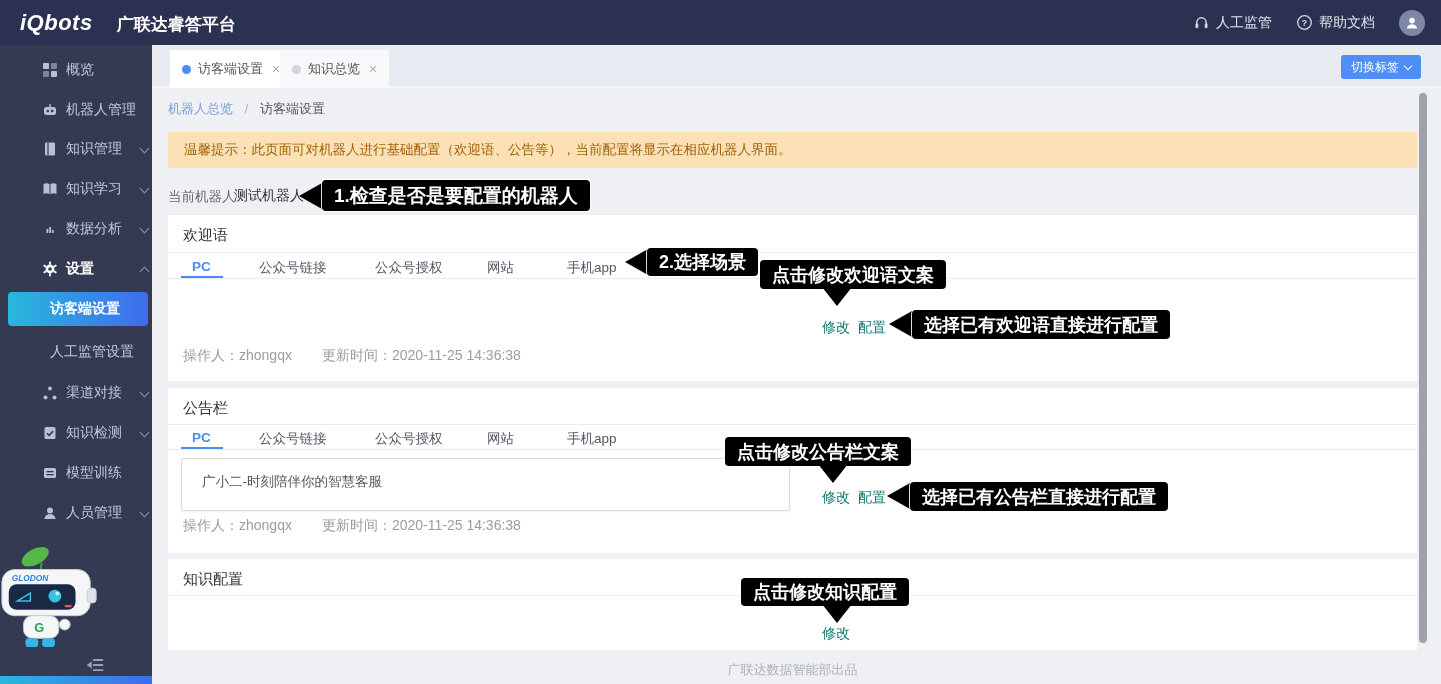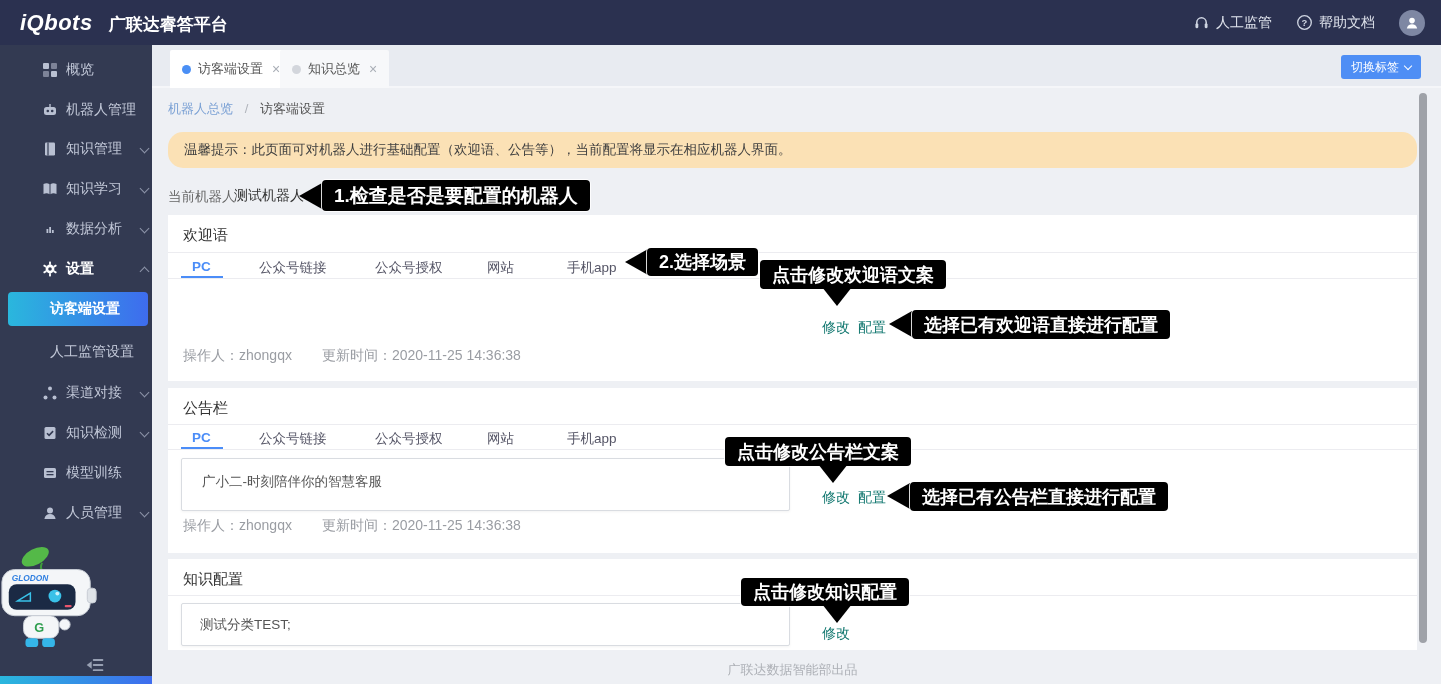--- a/index.html
+++ b/index.html
@@ -8,21 +8,21 @@
     position:relative; overflow:hidden;
     font-family:"Liberation Sans","DejaVu Sans",sans-serif;
     background:#eef0f4; font-size:14px; color:#555;
   }
 
   
   .topbar { position:absolute; left:0; top:0; width:1441px; height:45px;
     background:#2b3150; display:flex; align-items:center; z-index:30; }
   .logo-wrap { display:flex; align-items:baseline; margin-left:20px; }
   .logo-iqbots { color:#fff; font-size:22px; font-weight:800; font-style:italic; letter-spacing:.5px; }
-  .logo-cn { color:#fff; font-size:17px; font-weight:700; margin-left:16px; }
+  .logo-cn { color:#fff; font-size:17px; font-weight:700; margin-left:24px; }
   .topbar-right { margin-left:auto; display:flex; align-items:center; gap:24px; margin-right:16px; }
   .top-item { display:flex; align-items:center; gap:6px; color:#dfe3ec; font-size:14px; cursor:pointer; }
   .top-item svg { fill:#cfd5e2; stroke:#cfd5e2; }
   .avatar { width:26px; height:26px; border-radius:50%; background:#7e87a3; display:flex; align-items:center; justify-content:center; }
 
   
   .sidebar { position:absolute; left:0; top:45px; width:152px; height:639px; background:#333a52; z-index:20; }
   .menu-item { position:absolute; left:16px; width:152px; height:24px; display:flex; align-items:center; color:#c2c8d8; font-size:14px; cursor:pointer; }
   .menu-item .mi-icon { position:absolute; left:26px; width:16px; height:16px; }
   .menu-item .mi-icon svg { fill:#b9c0d2; }
@@ -55,21 +55,21 @@
   .switch-btn .chev2 { width:6px; height:6px; border-right:1.5px solid #fff; border-bottom:1.5px solid #fff;
     transform:rotate(45deg); margin-top:-3px; }
 
   
   .breadcrumb { position:absolute; left:168px; top:100px; font-size:13px; z-index:1; }
   .breadcrumb .bc-link { color:#7aa0d4; cursor:pointer; }
   .breadcrumb .bc-sep { color:#b0b4bb; margin:0 8px; }
   .breadcrumb .bc-cur { color:#555; }
 
   .tip-banner { position:absolute; left:168px; top:132px; width:1249px; height:36px; background:#fbe1b5;
-    border-radius:15px; display:flex; align-items:center; padding-left:16px; font-size:13.5px; color:#404040; }
+    border-radius:2px; display:flex; align-items:center; padding-left:16px; font-size:13.5px; color:#a16207; }
 
   .robot-row-label { position:absolute; left:168px; top:188px; font-size:13.5px; color:#666; }
   .robot-row-name  { position:absolute; left:234px; top:187px; font-size:14px; color:#333; }
 
   .card { position:absolute; left:168px; width:1249px; background:#fff; }
   .card-title { position:absolute; left:15px; top:11px; font-size:15px; color:#333; }
   .card-divider { position:absolute; left:0; width:1249px; height:0; border-top:1px solid #ececf0; }
 
   .scene-tab { position:absolute; font-size:13.5px; color:#556; cursor:pointer; white-space:nowrap; }
   .scene-tab.active { color:#4b8df8; font-weight:600; }
@@ -369,23 +369,20 @@
     <span class="gap"></span>
     <span>更新时间：</span>
     <span>2020-11-25 14:36:38</span>
   </div>
 </div>
 
 <div class="card" style="top:559px; height:91px;">
   <div class="card-title">知识配置</div>
   <div class="card-divider" style="top:36px;"></div>
 
-  <div class="text-box" style="left:13px; top:44px; width:609px; height:43px; padding-top:12px; padding-left:18px;">
-    <span>测试分类TEST;</span>
-  </div>
   <span class="link" style="left:654px; top:66px;">修改</span>
 </div>
 
 <div class="footer">广联达数据智能部出品</div>
 
 <div class="scroll-thumb"></div>
 
 <div class="arr-left" style="left:299px; top:183px;"></div>
 <div class="callout" style="left:322px; top:180px; height:31px; font-size:19px;">
   <span>1.检查是否是要配置的机器人</span>

